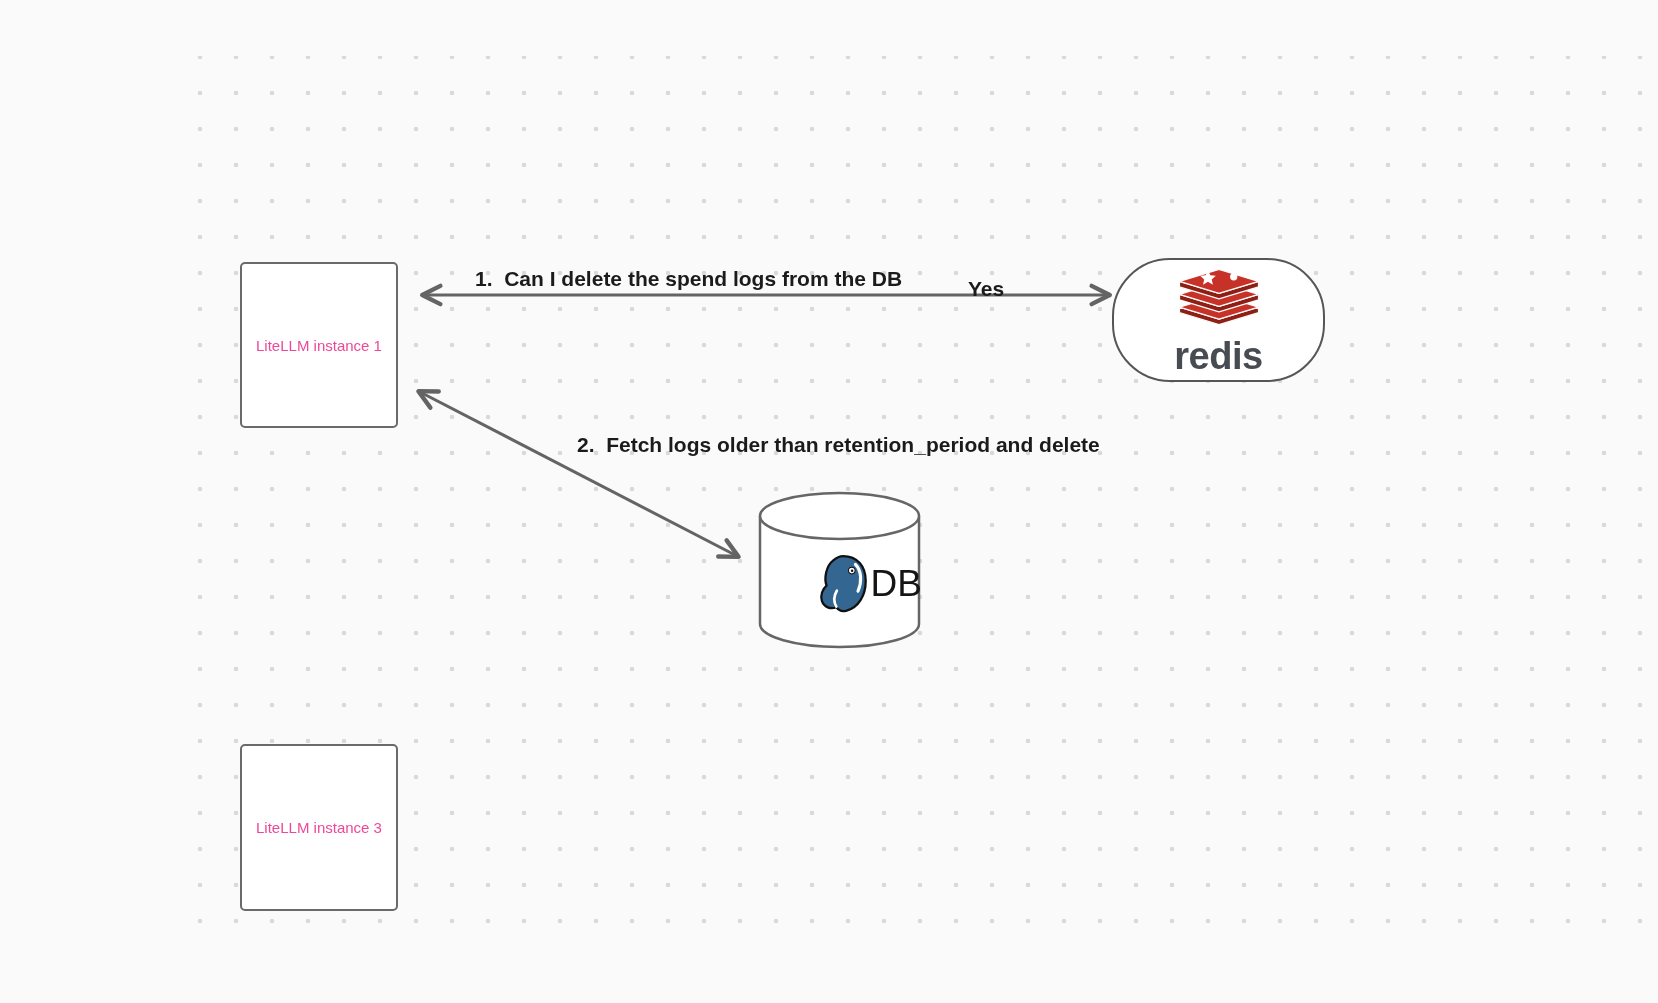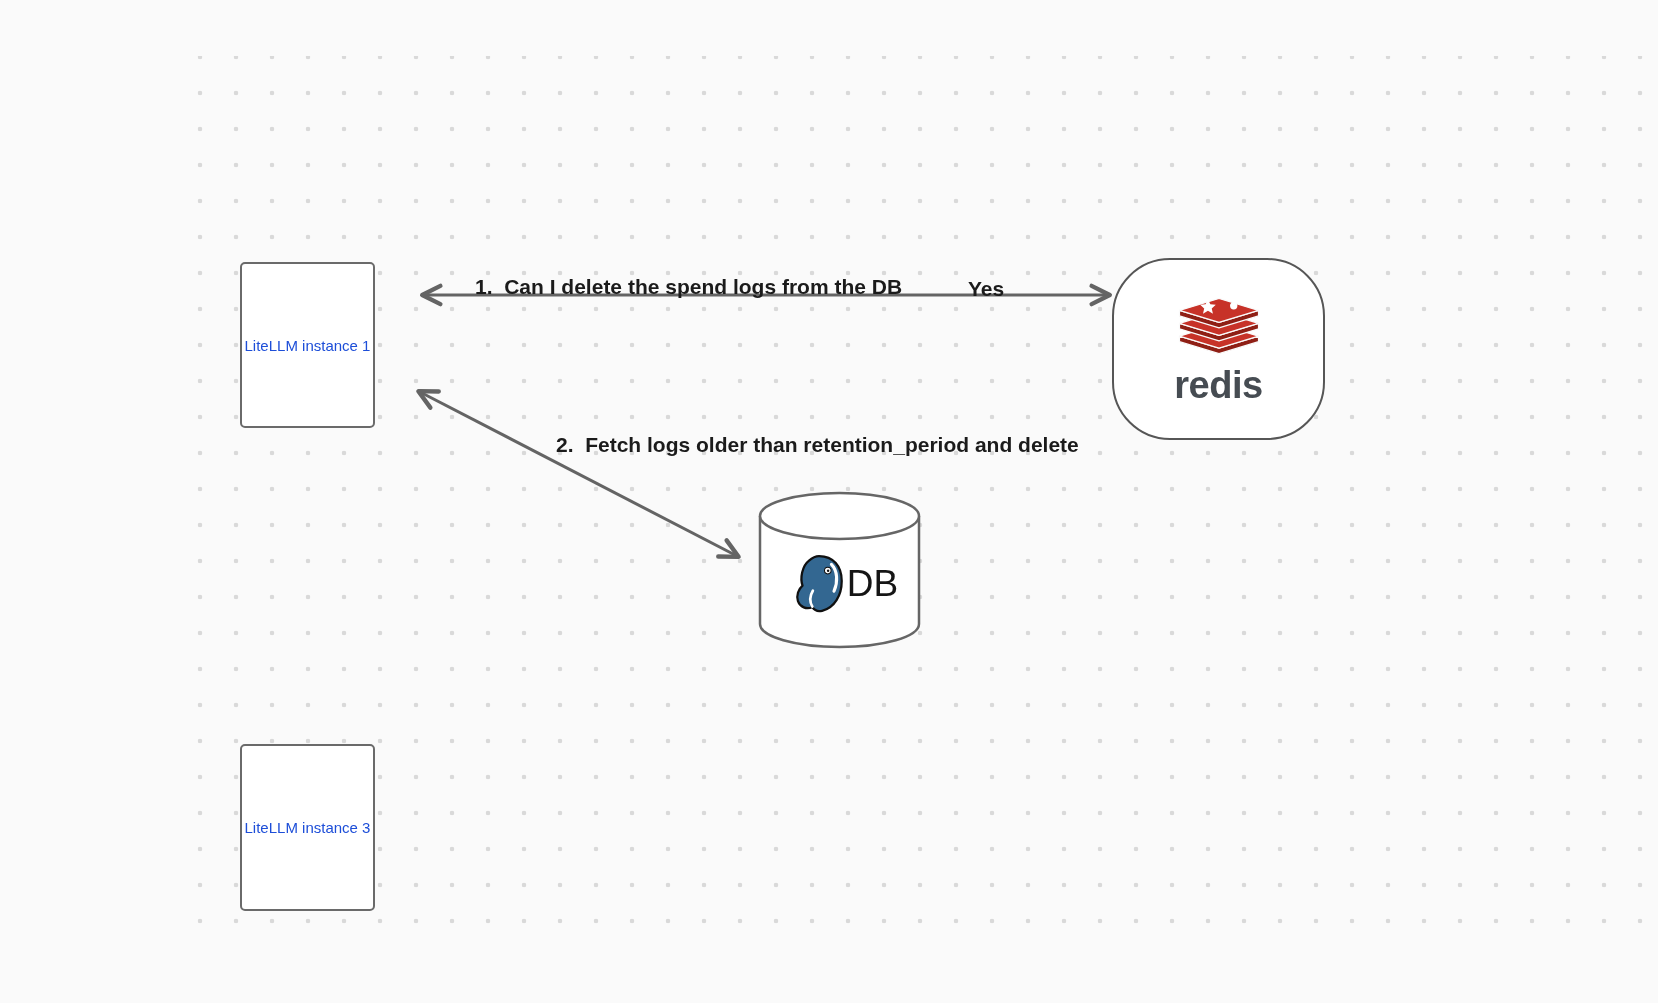--- a/index.html
+++ b/index.html
@@ -14,65 +14,65 @@
     position: absolute;
     left: 196px; top: 56px; right: 14px; bottom: 50px;
     background-image: radial-gradient(circle, #d9d9d9 2px, transparent 2.6px);
     background-size: 36px 36px;
     background-position: 22px 19px;
     pointer-events: none;
   }
   .edges-layer { position: absolute; inset: 0; width: 1658px; height: 1003px; }
   .node-box {
     position: absolute;
-    width: 135px; height: 166px;
+    width: 158px; height: 166px;
     background: #ffffff;
     border: 2px solid #6a6a6a;
     border-radius: 5px;
     display: flex; align-items: center; justify-content: center;
-    color: #1d4ed8;
+    color: #ec4899;
     font-size: 15px;
   }
   .node-box.i1 { left: 240px; top: 262px; }
   .node-box.i2 { left: 240px; top: 488px; height: 168px; }
   .node-box.i3 { left: 240px; top: 744px; height: 167px; }
   .redis-node {
     position: absolute;
     left: 1112px; top: 258px;
-    width: 213px; height: 182px;
+    width: 213px; height: 124px;
     background: #ffffff;
     border: 2.5px solid #565656;
     border-radius: 58px;
     display: flex; flex-direction: column; align-items: center; justify-content: center;
     gap: 7px;
   }
   .redis-wordmark {
     font-size: 38px;
     font-weight: 600;
     letter-spacing: -0.5px;
     color: #464c52;
     line-height: 1;
   }
   .db-node { position: absolute; left: 757px; top: 490px; width: 165px; height: 161px; }
   .db-cyl { position: absolute; inset: 0; }
   .db-content {
     position: absolute; left: 4px; right: 0; top: 58px; height: 72px;
-    display: flex; align-items: center; justify-content: center;
+    display: flex; align-items: center; justify-content: flex-end;
   }
   .db-label { font-size: 37px; font-weight: 500; color: #151515; margin-left: -4px; }
   .edge-label {
     position: absolute;
     font-size: 21px;
     font-weight: 700;
     color: #1b1b1b;
     white-space: pre;
   }
-  .edge-label.l1 { left: 475px; top: 275px; }
+  .edge-label.l1 { left: 475px; top: 267px; }
   .edge-label.yes { left: 968px; top: 277px; }
-  .edge-label.l2 { left: 556px; top: 433px; }
+  .edge-label.l2 { left: 577px; top: 433px; }
 </style>
 </head>
 <body>
 
 <div class="canvas">
 
   <div class="dots"></div>
 
   <svg class="edges-layer" viewBox="0 0 1658 1003" xmlns="http://www.w3.org/2000/svg">
     <defs>

